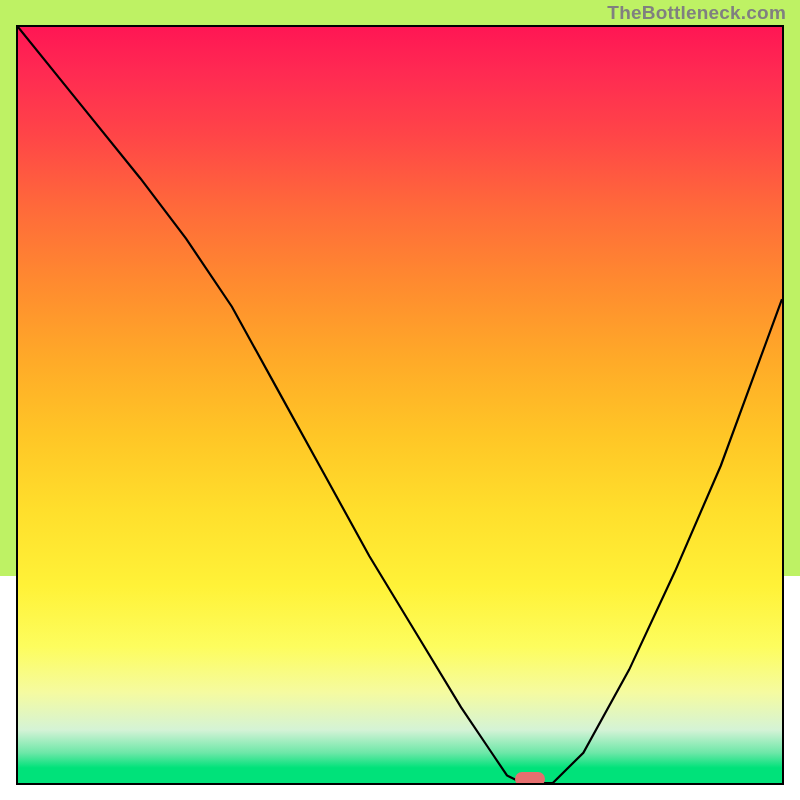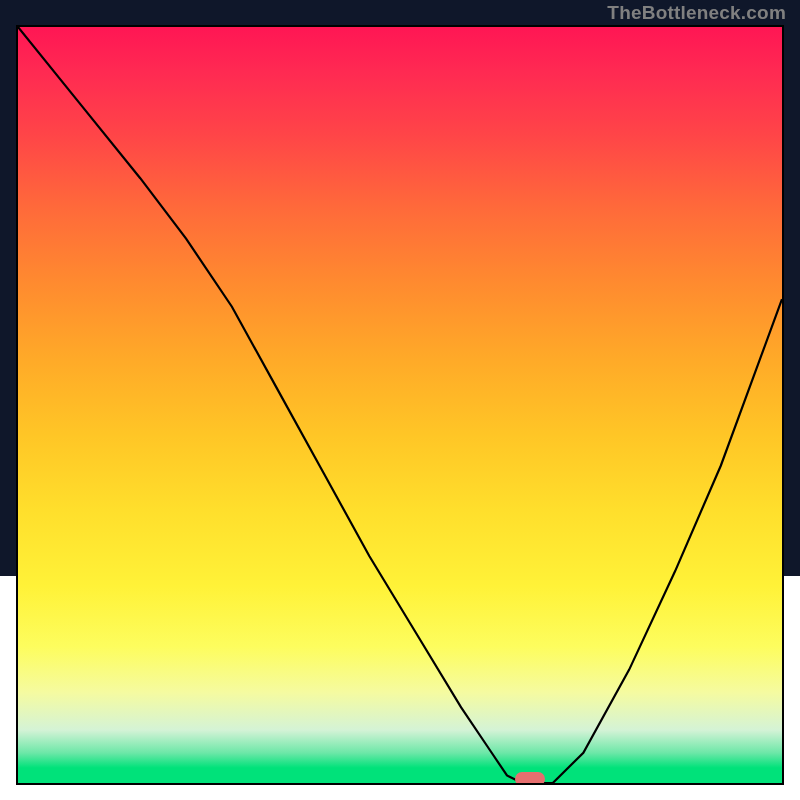--- a/index.html
+++ b/index.html
@@ -7,21 +7,21 @@
     padding: 0;
     width: 800px;
     height: 800px;
     overflow: hidden;
     font-family: Arial, Helvetica, sans-serif;
   }
   .chart-container {
     position: relative;
     width: 800px;
     height: 576px;
-    background: #0f172a;
+    background: #bef264;
   }
   .plot-area {
     position: absolute;
     left: 16px;
     top: 25px;
     width: 768px;
     height: 760px;
     border: 2px solid #000000;
     box-sizing: border-box;
     overflow: hidden;

